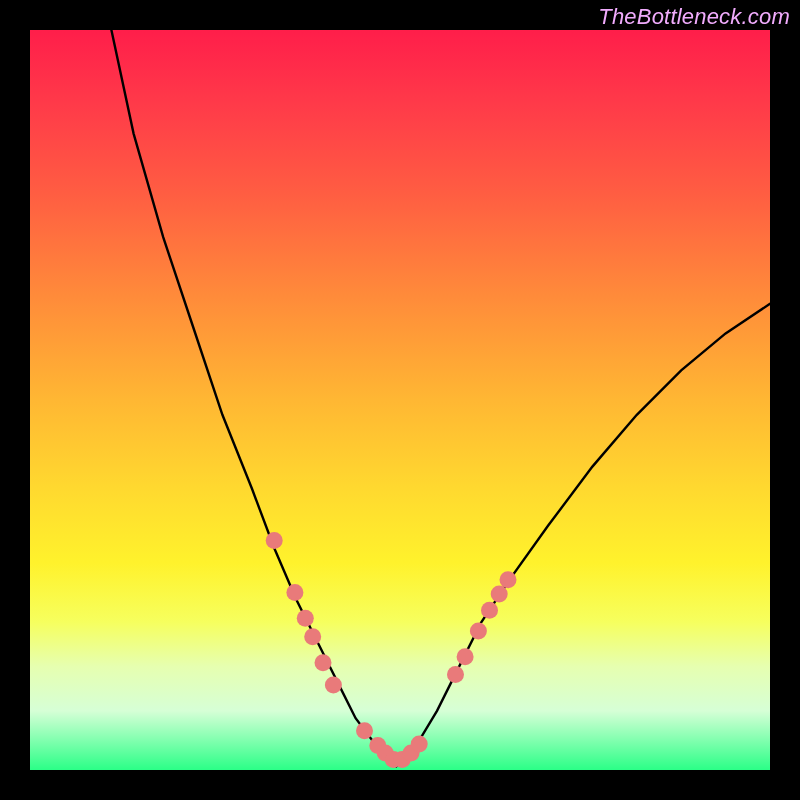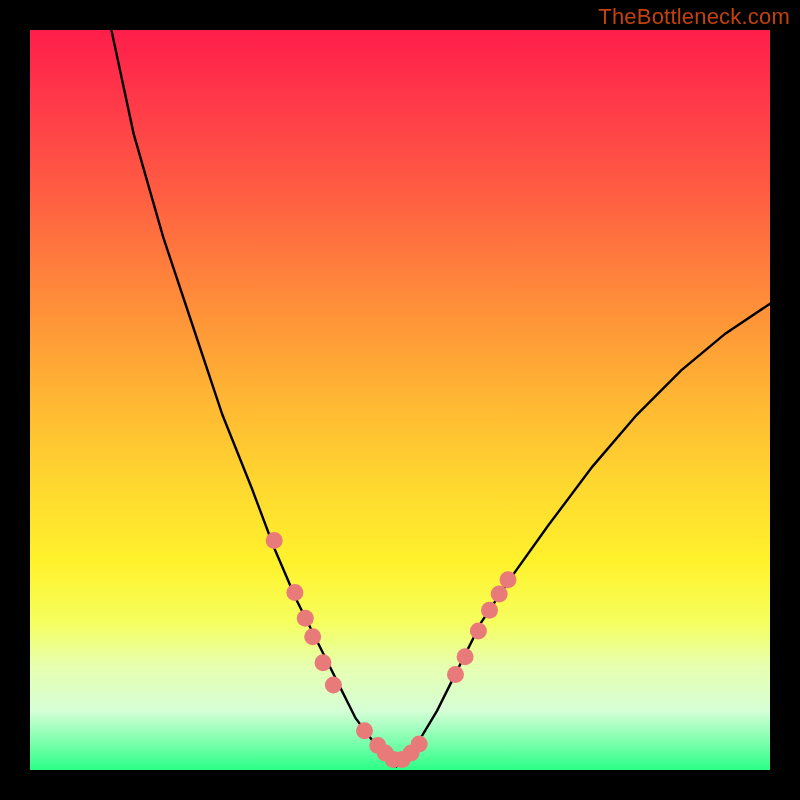--- a/index.html
+++ b/index.html
@@ -44,25 +44,26 @@
     left: 0;
     top: 0;
     width: 740px;
     height: 740px;
     overflow: visible;
   }
   .watermark {
     position: absolute;
     top: 4px;
     right: 10px;
-    color: #c2410c;
+    color: #f0abfc;
     font-size: 22px;
     font-weight: 500;
     letter-spacing: 0.2px;
     user-select: none;
+    font-style: italic;
   }
 </style>
 </head>
 <body>
 
 <div class="frame">
   <div class="plot">
     <svg class="curve" viewBox="0 0 740 740">
       <path id="curve-path" fill="none" stroke="#000" stroke-width="2.4" stroke-linecap="round" d="M81.4 0.0 L103.6 103.6 L133.2 207.2 L162.8 296.0 L192.4 384.8 L222.0 458.8 L244.2 518.0 L266.4 569.8 L288.6 614.2 L310.8 658.6 L325.6 688.2 L347.8 717.8 L366.3 736.3 L384.8 717.8 L407.0 680.8 L429.2 636.4 L451.4 592.0 L481.0 547.6 L518.0 495.8 L562.4 436.6 L606.8 384.8 L651.2 340.4 L695.6 303.4 L740.0 273.8"></path>
       <g id="marker-group">

